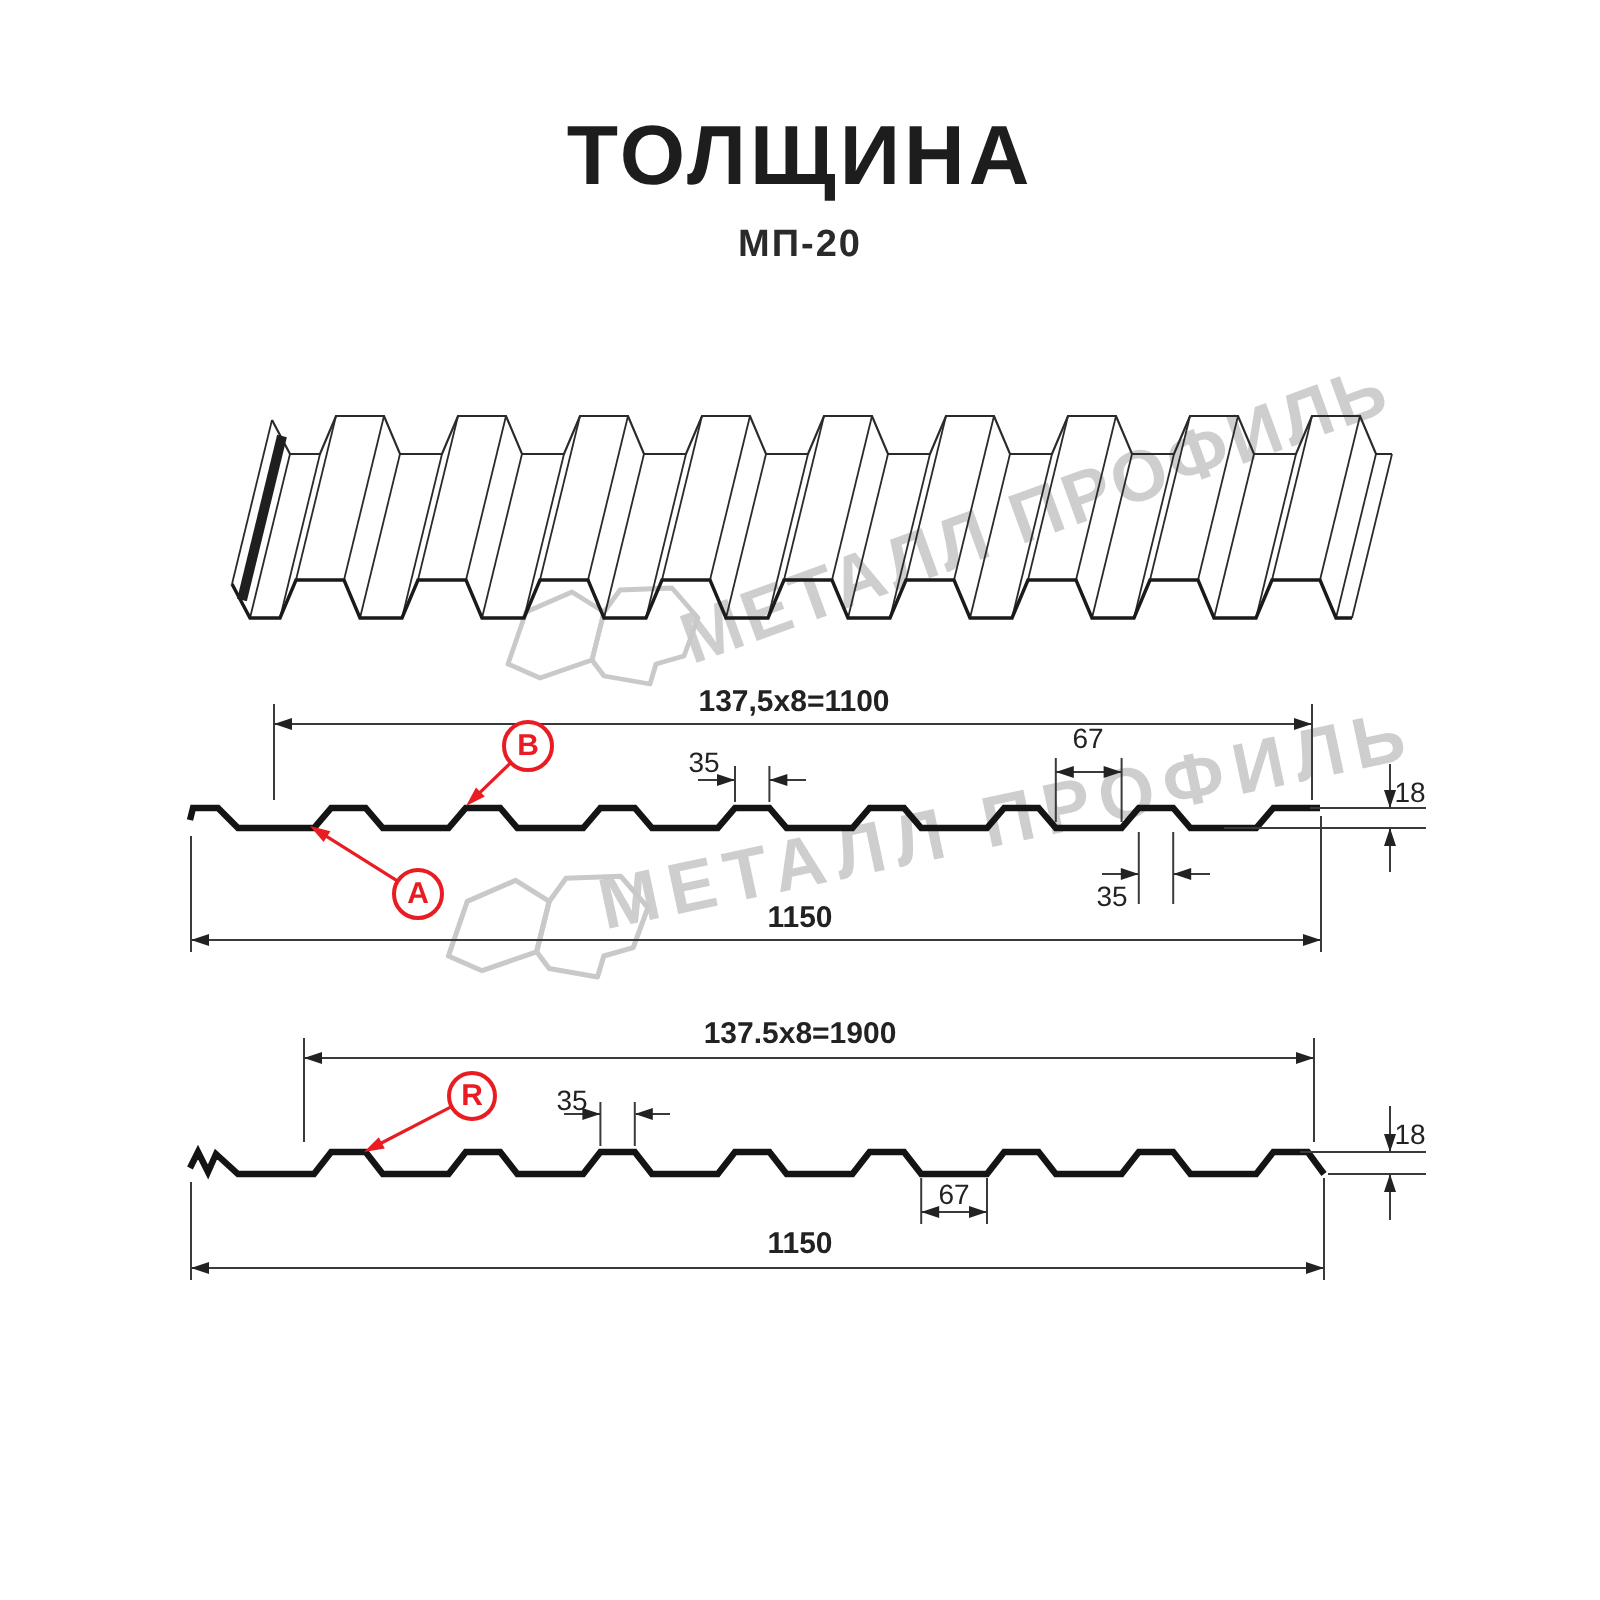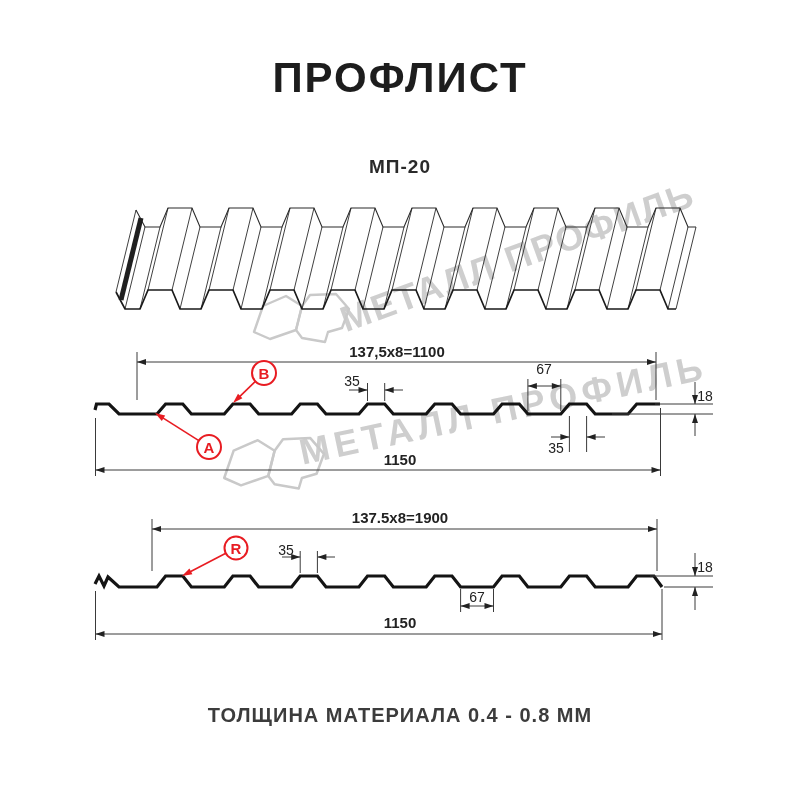--- a/index.html
+++ b/index.html
@@ -1,21 +1,21 @@
 <!DOCTYPE html>
 <html><head>
 <meta charset="utf-8">
 <style>
   html,body{margin:0;padding:0;background:#fff;}
   .page{position:relative;width:800px;height:800px;background:#ffffff;overflow:hidden;
         font-family:"Liberation Sans",sans-serif;}
   .title{position:absolute;left:0;right:0;top:54px;text-align:center;font-size:42px;
          font-weight:800;letter-spacing:2px;color:#1d1d1d;z-index:3;}
   .subtitle{position:absolute;left:0;right:0;top:112px;text-align:center;font-size:19px;
-         font-weight:600;letter-spacing:1px;color:#2a2a2a;z-index:3;margin-top:44px;}
+         font-weight:600;letter-spacing:1px;color:#2a2a2a;z-index:3;}
   .footer{position:absolute;left:0;right:0;top:704px;text-align:center;font-size:20px;
          font-weight:600;letter-spacing:1px;color:#3c3c3c;z-index:3;}
   .dim{position:absolute;font-size:14px;color:#222;transform:translate(-50%,-50%);
        z-index:3;white-space:nowrap;}
   .dim.big{font-size:15px;font-weight:bold;}
   .red{color:#e81c22;font-weight:700;font-size:15px;}
   .wm{position:absolute;z-index:1;color:#c9c9c9;font-weight:700;white-space:nowrap;
       transform-origin:left center;opacity:.9;}
   .wm1{left:342px;top:300px;font-size:36px;letter-spacing:2px;transform:rotate(-20deg);}
   .wm2{left:300px;top:432px;font-size:36px;letter-spacing:5px;transform:rotate(-12deg);}
@@ -146,33 +146,32 @@
       <line x1="255.3767742988009" y1="381.3450571301927" x2="237.31161285059954" y2="398.82747143490366" stroke="#e81c22" stroke-width="1.6"></line>
       <polygon points="233.0,403.0 238.0,393.7 242.4,398.3" fill="#e81c22"></polygon>
       <circle cx="209" cy="447" r="12" fill="#fff" stroke="#e81c22" stroke-width="2"></circle>
       <line x1="198.845205918923" y1="440.6062407637663" x2="160.0773970405385" y2="416.19687961811684" stroke="#e81c22" stroke-width="1.6"></line>
       <polygon points="155.0,413.0 165.2,415.6 161.8,421.0" fill="#e81c22"></polygon>
       <circle cx="236" cy="548" r="11.5" fill="#fff" stroke="#e81c22" stroke-width="2"></circle>
       <line x1="225.79082288833732" y1="553.2936473912325" x2="187.32652718869357" y2="573.23809701327" stroke="#e81c22" stroke-width="1.6"></line>
       <polygon points="182.0,576.0 189.4,568.6 192.4,574.2" fill="#e81c22"></polygon>
     </svg>
 
-  <div class="title">ПРОФЛИСТ</div>
+  <div class="title">ТОЛЩИНА</div>
   <div class="subtitle">МП-20</div>
 
   <span class="dim big" style="left:397px;top:351px">137,5x8=1100</span>
   <span class="dim" style="left:352px;top:381px">35</span>
   <span class="dim" style="left:544px;top:369px">67</span>
   <span class="dim" style="left:705px;top:396px">18</span>
   <span class="dim" style="left:556px;top:448px">35</span>
   <span class="dim big" style="left:400px;top:459px">1150</span>
   <span class="dim red" style="left:264px;top:373px">B</span>
   <span class="dim red" style="left:209px;top:447px">A</span>
 
   <span class="dim big" style="left:400px;top:517px">137.5x8=1900</span>
   <span class="dim" style="left:286px;top:550px">35</span>
   <span class="dim" style="left:705px;top:567px">18</span>
   <span class="dim" style="left:477px;top:597px">67</span>
   <span class="dim big" style="left:400px;top:622px">1150</span>
   <span class="dim red" style="left:236px;top:548px">R</span>
 
-  <div class="footer">ТОЛЩИНА МАТЕРИАЛА 0.4 - 0.8 ММ</div>
 </div>
 
 </body></html>

